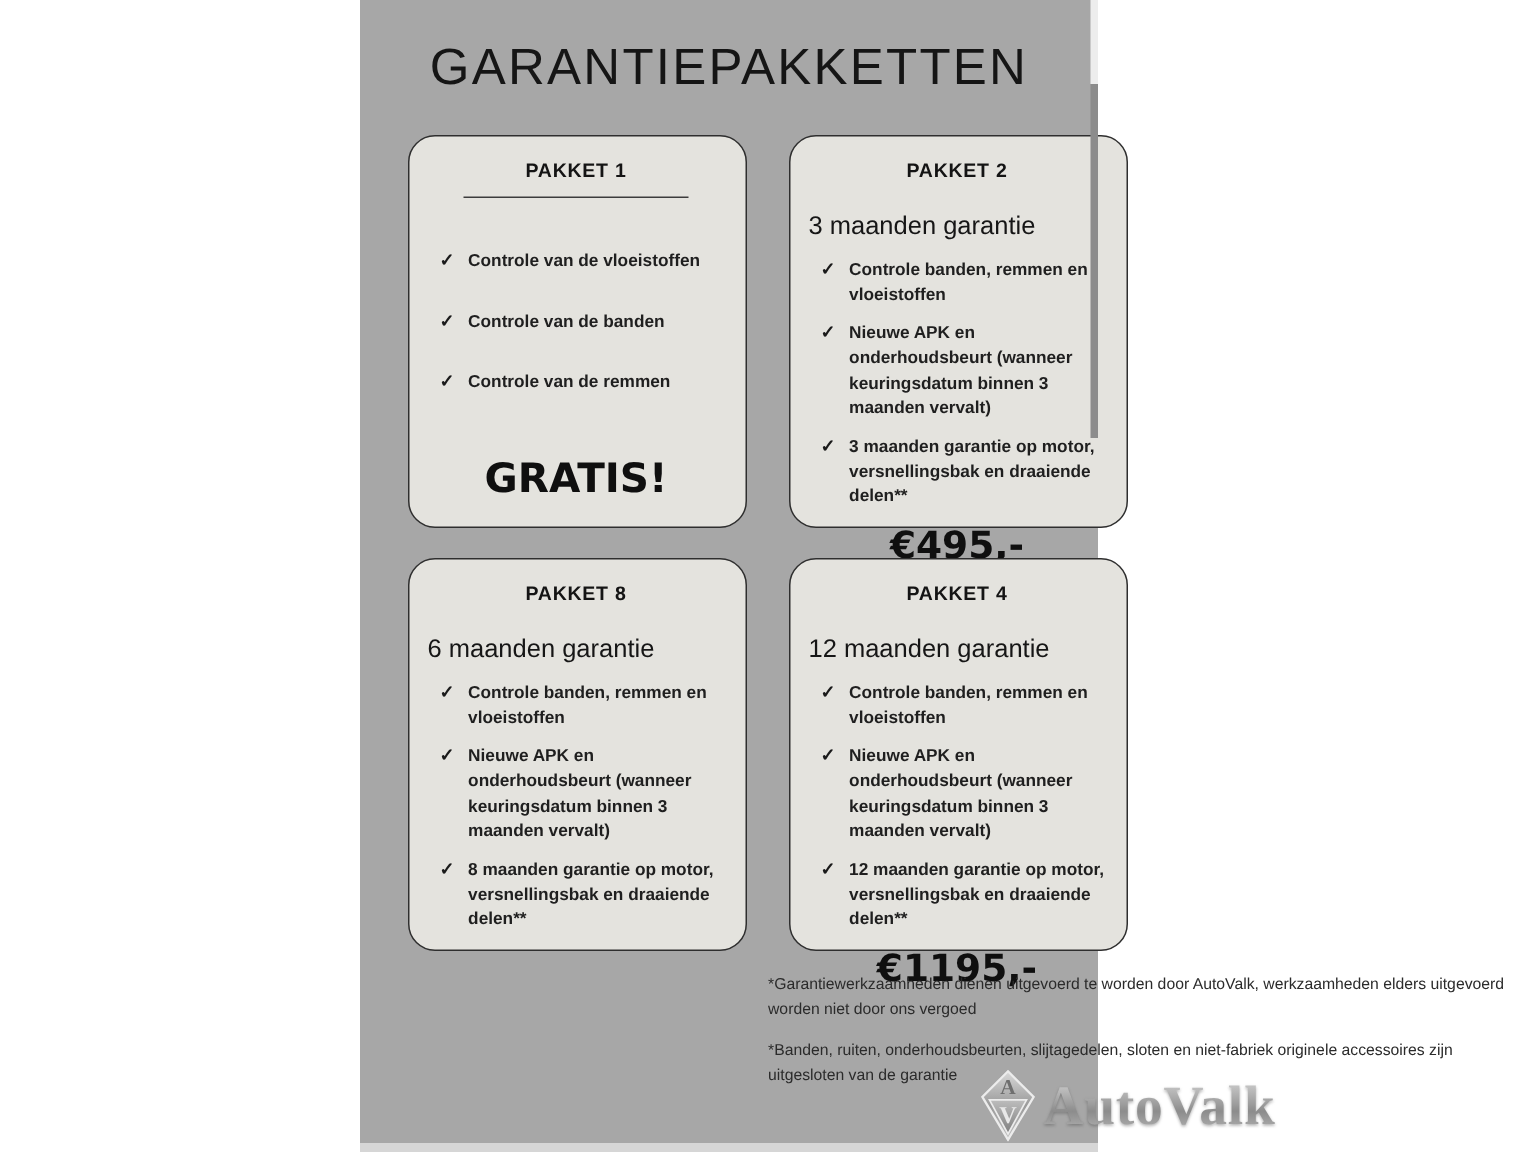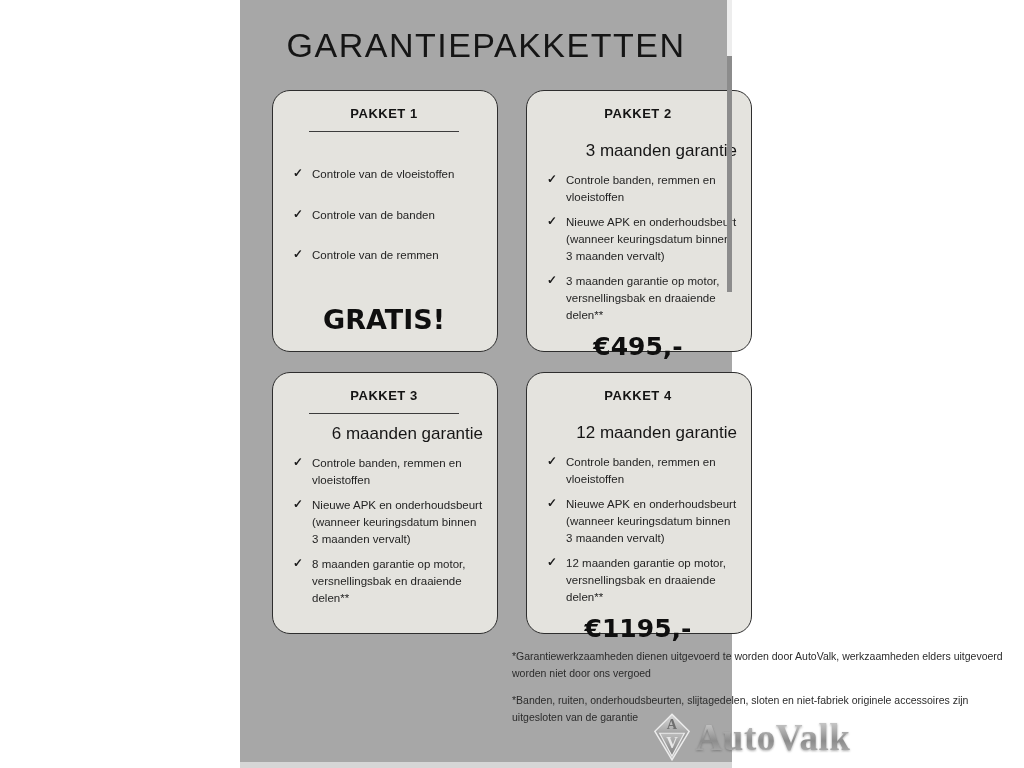--- a/index.html
+++ b/index.html
@@ -29,32 +29,32 @@
     padding:15px 14px 14px 12px;
   }
   .card-name{
     text-align:center;font-weight:bold;font-size:13px;
     letter-spacing:.5px;color:#141414;
   }
   .card-divider{
     width:150px;height:1px;background:#3c3c3c;margin:10px auto 0;
   }
   .card-subtitle{
-    text-align:right;font-size:17px;color:#161616;margin-top:10px;
+    text-align:left;font-size:17px;color:#161616;margin-top:10px;
   }
   .card-items{margin-top:11px;padding-left:8px;}
   .item{
     display:flex;align-items:flex-start;gap:9px;
     font-size:11.5px;line-height:1.45;color:#1f1f1f;
     margin-bottom:9px;
   }
   .item .check{
     font-weight:bold;font-size:12px;line-height:1.3;color:#1a1a1a;flex:0 0 auto;
   }
-  .item .item-text{max-width:178px;}
+  .item .item-text{max-width:178px;font-weight:bold;}
   .card-price{
     margin-top:auto;text-align:center;font-weight:bold;
     font-family:"DejaVu Sans","Liberation Sans",sans-serif;
     font-size:25px;color:#0f0f0f;padding-bottom:2px;
   }
   
   .card--simple .card-items{margin-top:34px;}
   .card--simple .item{margin-bottom:24px;}
   .card--simple .card-price{font-size:27px;}
   .footnotes{
@@ -130,21 +130,21 @@
         </div>
         <div class="item">
           <span class="check">✓</span>
           <span class="item-text">3 maanden garantie op motor, versnellingsbak en draaiende delen**</span>
         </div>
       </div>
       <div class="card-price">€495,-</div>
     </div>
 
     <div class="card">
-      <div class="card-name">PAKKET 3</div>
+      <div class="card-name">PAKKET 8</div>
       <div class="card-divider"></div>
       <div class="card-subtitle">6 maanden garantie</div>
       <div class="card-items">
         <div class="item">
           <span class="check">✓</span>
           <span class="item-text">Controle banden, remmen en vloeistoffen</span>
         </div>
         <div class="item">
           <span class="check">✓</span>
           <span class="item-text">Nieuwe APK en onderhoudsbeurt (wanneer keuringsdatum binnen 3 maanden vervalt)</span>

